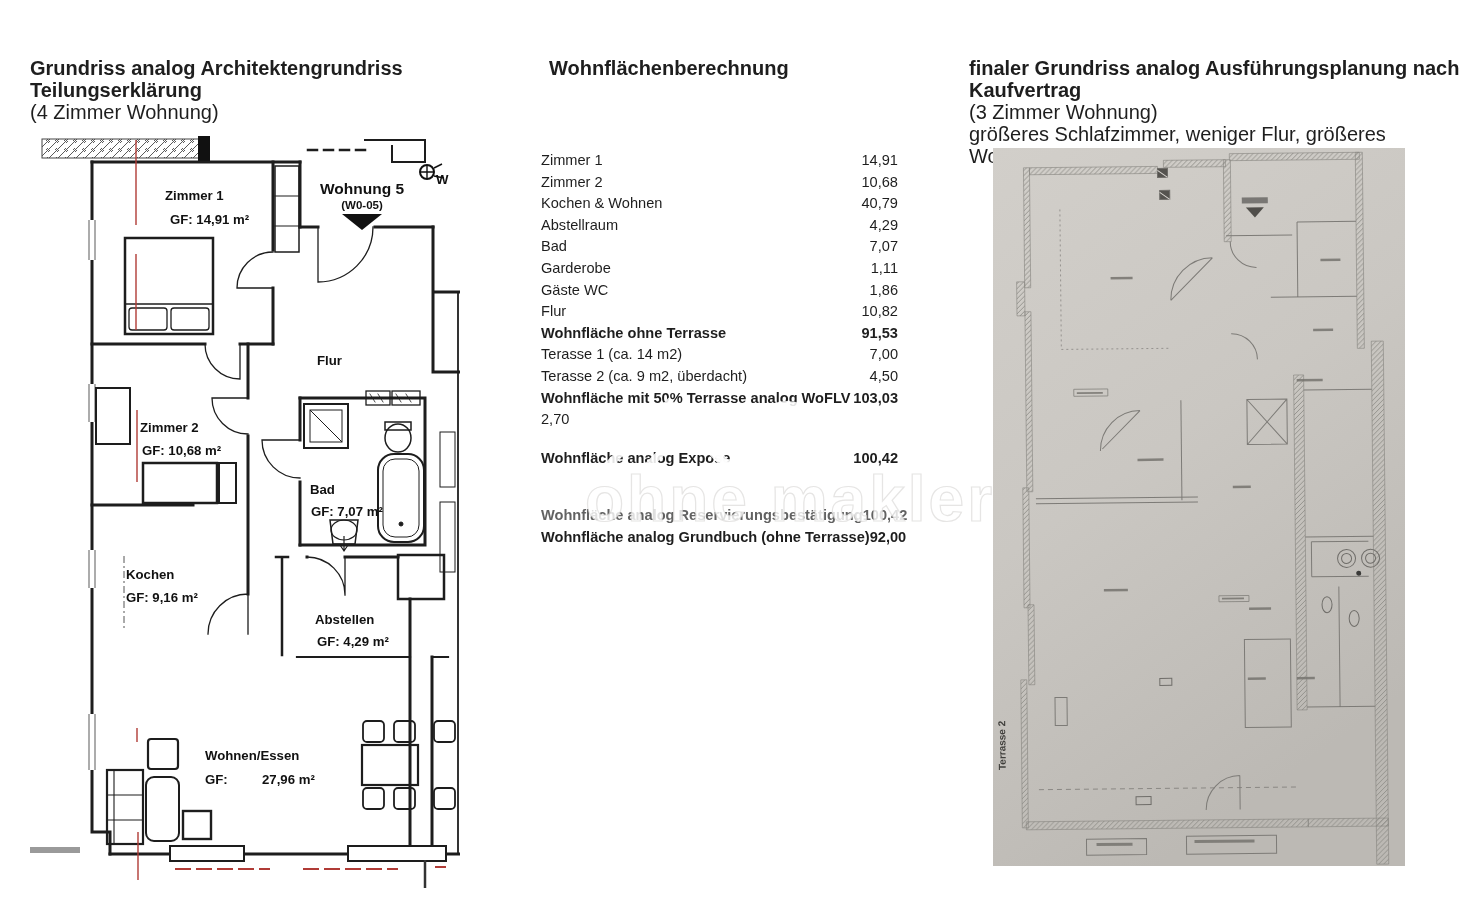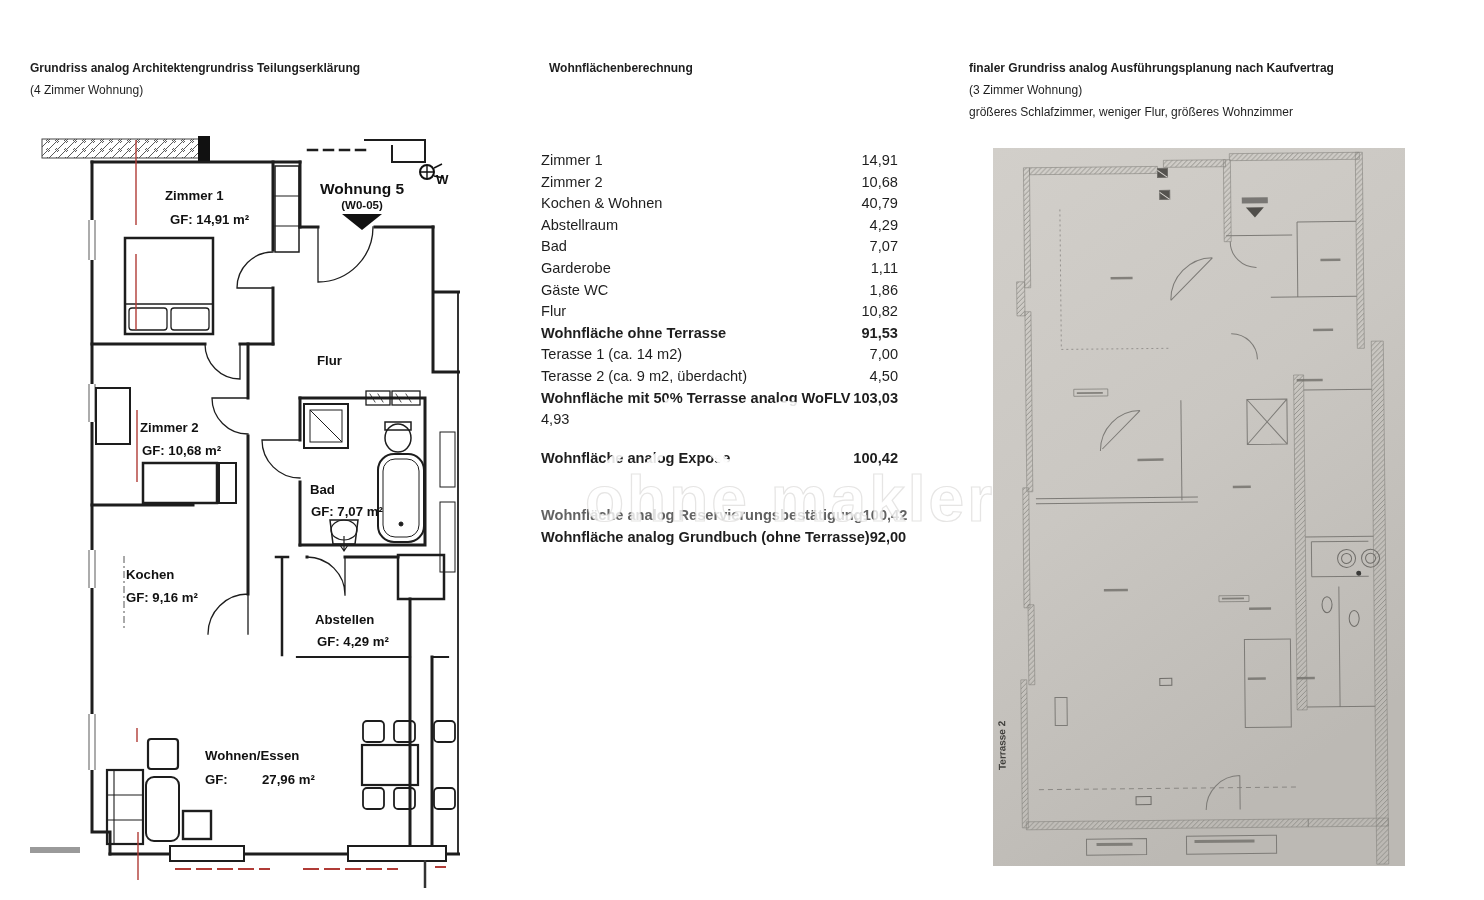--- a/index.html
+++ b/index.html
@@ -1,18 +1,18 @@
 <!DOCTYPE html>
 <html><head>
 <meta charset="utf-8">
 <style>
   html,body{margin:0;padding:0;background:#fff;}
   #page{position:relative;width:1484px;height:900px;background:#ffffff;overflow:hidden;
         font-family:"Liberation Sans",sans-serif;color:#1e1e1e;}
-  .hdr{position:absolute;font-size:12px;line-height:22px;}
+  .hdr{position:absolute;font-size:20px;line-height:22px;}
   .hdr .t{font-weight:700;}
   .hdr .s{font-weight:400;}
   
   #area-table{position:absolute;left:541px;top:150px;width:357px;font-size:14.6px;}
   .trow{display:flex;justify-content:space-between;line-height:21.6px;white-space:nowrap;}
   .trow .tlabel{font-weight:400;}
   .trow .tvalue{font-weight:400;}
   .trow.bold .tlabel,.trow.bold .tvalue{font-weight:700;}
   .trow.faded{color:#404040;opacity:.82;margin-top:36px;}
   .trow.spacer{height:17px;}
@@ -92,21 +92,21 @@
   </div>
       <div class="trow">
     <span class="tlabel">Terasse 2 (ca. 9 m2, überdacht)</span>
     <span class="tvalue">4,50</span>
   </div>
       <div class="trow bold">
     <span class="tlabel">Wohnfläche mit 50% Terrasse analog WoFLV</span>
     <span class="tvalue">103,03</span>
   </div>
       <div class="trow">
-    <span class="tvalue">4,93</span>
+    <span class="tvalue">2,70</span>
   </div>
       <div class="trow spacer"></div>
       <div class="trow bold">
     <span class="tlabel">Wohnfläche analog Expose</span>
     <span class="tvalue">100,42</span>
   </div>
       <div class="trow bold faded">
     <span class="tlabel">Wohnfläche analog Reservierungsbestätigung</span>
     <span class="tvalue">100,42</span>
   </div>

